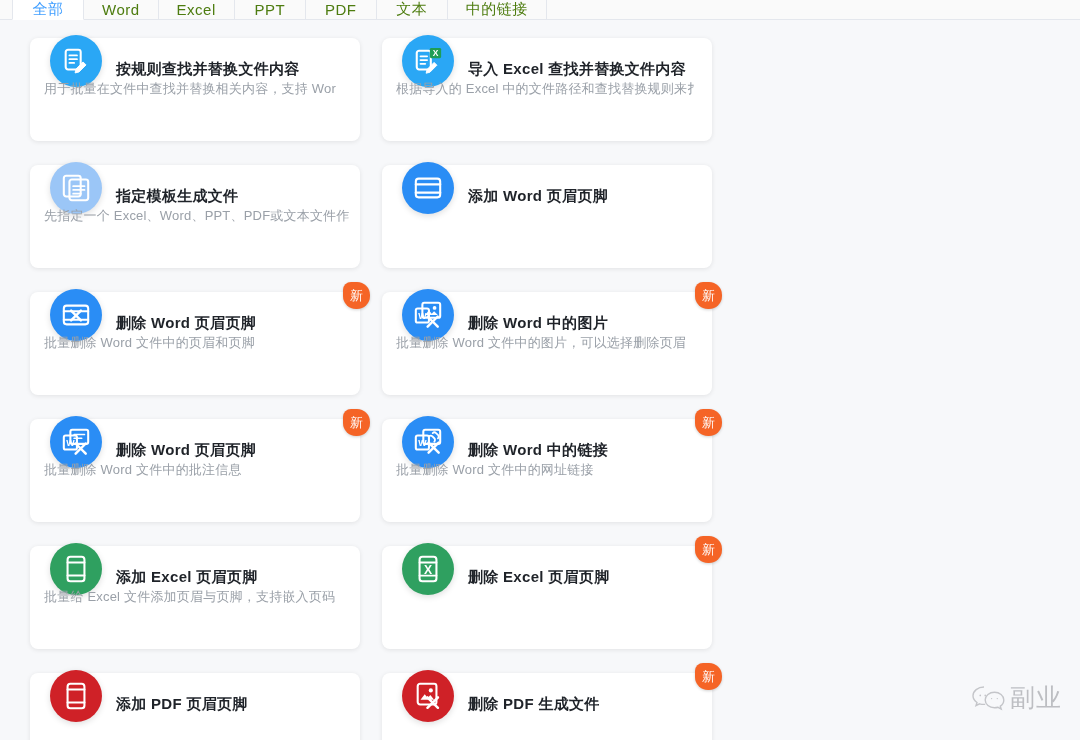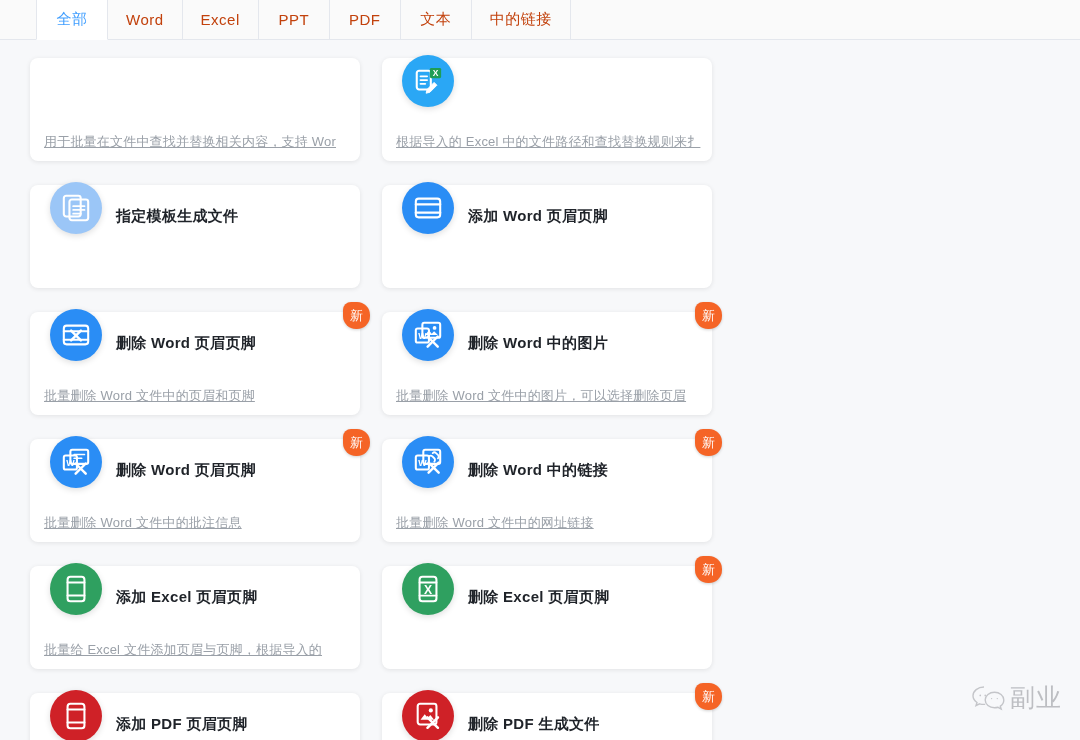--- a/index.html
+++ b/index.html
@@ -8,35 +8,35 @@
     width: 1080px; height: 740px;
     overflow: hidden;
     background: #f7f8fa;
     font-family: "Liberation Sans", "DejaVu Sans", sans-serif;
     -webkit-font-smoothing: antialiased;
   }
 
   
   .tabbar {
     position: relative;
-    height: 40px;
+    height: 20px;
     background: #fafafa;
     border-bottom: 1px solid #e4e7ed;
     display: flex;
     align-items: stretch;
-    padding-left: 36px;
+    padding-left: 12px;
   }
   .tab {
     display: flex;
     align-items: center;
     justify-content: center;
     min-width: 72px;
     padding: 0 18px;
     font-size: 15px;
-    color: #c2410c;
+    color: #4d7c0f;
     background: #fafafa;
     border-left: 1px solid #e4e7ed;
     border-right: 1px solid #e4e7ed;
     margin-right: -1px;
     cursor: pointer;
     letter-spacing: 0.5px;
   }
   .tab.active {
     background: #ffffff;
     color: #409eff;
@@ -87,27 +87,26 @@
     font-size: 15px;
     font-weight: bold;
     color: #1f2329;
     white-space: nowrap;
     letter-spacing: 0.3px;
   }
   .card-desc {
     position: absolute;
     left: 14px;
     right: 10px;
-    top: 75px;
+    top: 42px;
     font-size: 13px;
     color: #9aa0a8;
     white-space: nowrap;
     overflow: hidden;
     letter-spacing: 0.2px;
-    text-decoration: underline;
   }
   .badge-new {
     position: absolute;
     top: -10px;
     right: -10px;
     width: 27px;
     height: 27px;
     border-radius: 8px 13px 13px 13px;
     background: #f56426;
     color: #ffffff;
@@ -146,51 +145,65 @@
     <div class="tab">Word</div>
     <div class="tab">Excel</div>
     <div class="tab">PPT</div>
     <div class="tab">PDF</div>
     <div class="tab">文本</div>
     <div class="tab">中的链接</div>
   </div>
 
 <div class="grid">
     <div class="card">
+      <div class="card-head">
+        <div class="card-icon" style="background: rgb(42, 167, 245);">
+          <svg width="30" height="30" viewBox="0 0 32 32">
+            <rect x="5" y="4" width="16" height="21" rx="2.5" fill="none" stroke="#ffffff" stroke-width="2.2"></rect>
+            <line x1="9" y1="10" x2="17" y2="10" stroke="#ffffff" stroke-width="2" stroke-linecap="round"></line>
+            <line x1="9" y1="14" x2="17" y2="14" stroke="#ffffff" stroke-width="2" stroke-linecap="round"></line>
+            <line x1="9" y1="18" x2="14" y2="18" stroke="#ffffff" stroke-width="2" stroke-linecap="round"></line>
+            <path d="M16 24.5l7.5-7.5 3.2 3.2-7.5 7.5-4.2 1z" fill="#ffffff" stroke="#ffffff" stroke-width="1"></path>
+          </svg>
+        </div>
+        <div class="card-title">按规则查找并替换文件内容</div>
+      </div>
       <div class="card-desc">用于批量在文件中查找并替换相关内容，支持 Wor</div>
     </div>
     <div class="card">
       <div class="card-head">
         <div class="card-icon" style="background: rgb(42, 167, 245);">
           <svg width="30" height="30" viewBox="0 0 32 32">
             <rect x="4" y="5" width="15" height="20" rx="2.5" fill="none" stroke="#ffffff" stroke-width="2.2"></rect>
             <line x1="8" y1="11" x2="15" y2="11" stroke="#ffffff" stroke-width="2" stroke-linecap="round"></line>
             <line x1="8" y1="15" x2="15" y2="15" stroke="#ffffff" stroke-width="2" stroke-linecap="round"></line>
             <line x1="8" y1="19" x2="13" y2="19" stroke="#ffffff" stroke-width="2" stroke-linecap="round"></line>
             <path d="M15 25l7.5-7.5 3 3-7.5 7.5-4 1z" fill="#ffffff" stroke="#ffffff" stroke-width="1"></path>
             <rect x="18" y="2" width="12" height="11" rx="1.5" fill="#1f9d55"></rect>
             <text x="24" y="11" font-size="9" font-weight="bold" fill="#ffffff" text-anchor="middle" font-family="Liberation Sans, sans-serif">X</text>
           </svg>
         </div>
+        <div class="card-title">导入 Excel 查找并替换文件内容</div>
       </div>
       <div class="card-desc">根据导入的 Excel 中的文件路径和查找替换规则来扌</div>
     </div>
     <div class="card">
       <div class="card-head">
         <div class="card-icon" style="background: rgb(155, 198, 247);">
           <svg width="30" height="30" viewBox="0 0 32 32">
             <rect x="3" y="3" width="18" height="22" rx="2.5" fill="none" stroke="#ffffff" stroke-width="2.2"></rect>
             <rect x="9" y="7" width="20" height="22" rx="2.5" fill="none" stroke="#ffffff" stroke-width="2.2"></rect>
             <line x1="13" y1="14" x2="25" y2="14" stroke="#ffffff" stroke-width="2" stroke-linecap="round"></line>
             <line x1="13" y1="18" x2="25" y2="18" stroke="#ffffff" stroke-width="2" stroke-linecap="round"></line>
             <line x1="13" y1="22" x2="21" y2="22" stroke="#ffffff" stroke-width="2" stroke-linecap="round"></line>
           </svg>
         </div>
         <div class="card-title">指定模板生成文件</div>
       </div>
+      <div class="card-desc">先指定一个 Excel、Word、PPT、PDF或文本文件作</div>
     </div>
     <div class="card">
       <div class="card-head">
         <div class="card-icon" style="background: rgb(42, 141, 245);">
           <svg width="30" height="30" viewBox="0 0 32 32">
             <rect x="3" y="6" width="26" height="20" rx="3" fill="none" stroke="#ffffff" stroke-width="2.2"></rect>
             <line x1="3" y1="12" x2="29" y2="12" stroke="#ffffff" stroke-width="2.4" stroke-linecap="round"></line>
             <line x1="3" y1="21" x2="29" y2="21" stroke="#ffffff" stroke-width="2.4" stroke-linecap="round"></line>
           </svg>
         </div>
@@ -271,21 +284,21 @@
       <div class="card-head">
         <div class="card-icon" style="background: rgb(47, 160, 96);">
           <svg width="30" height="30" viewBox="0 0 32 32">
             <rect x="7" y="3" width="18" height="26" rx="3" fill="none" stroke="#ffffff" stroke-width="2.2"></rect>
             <line x1="7" y1="9" x2="25" y2="9" stroke="#ffffff" stroke-width="2.2" stroke-linecap="round"></line>
             <line x1="7" y1="23" x2="25" y2="23" stroke="#ffffff" stroke-width="2.2" stroke-linecap="round"></line>
           </svg>
         </div>
         <div class="card-title">添加 Excel 页眉页脚</div>
       </div>
-      <div class="card-desc">批量给 Excel 文件添加页眉与页脚，根据导入的</div>
+      <div class="card-desc">批量给 Excel 文件添加页眉与页脚，支持嵌入页码</div>
     </div>
     <div class="card">
       <div class="card-head">
         <div class="card-icon" style="background: rgb(47, 160, 96);">
           <svg width="30" height="30" viewBox="0 0 32 32">
             <rect x="7" y="3" width="18" height="26" rx="3" fill="none" stroke="#ffffff" stroke-width="2.2"></rect>
             <line x1="7" y1="9" x2="25" y2="9" stroke="#ffffff" stroke-width="2" stroke-linecap="round"></line>
             <line x1="7" y1="23" x2="25" y2="23" stroke="#ffffff" stroke-width="2" stroke-linecap="round"></line>
             <text x="16" y="21" font-size="13" font-weight="bold" fill="#ffffff" text-anchor="middle" font-family="Liberation Sans, sans-serif">X</text>
           </svg>

